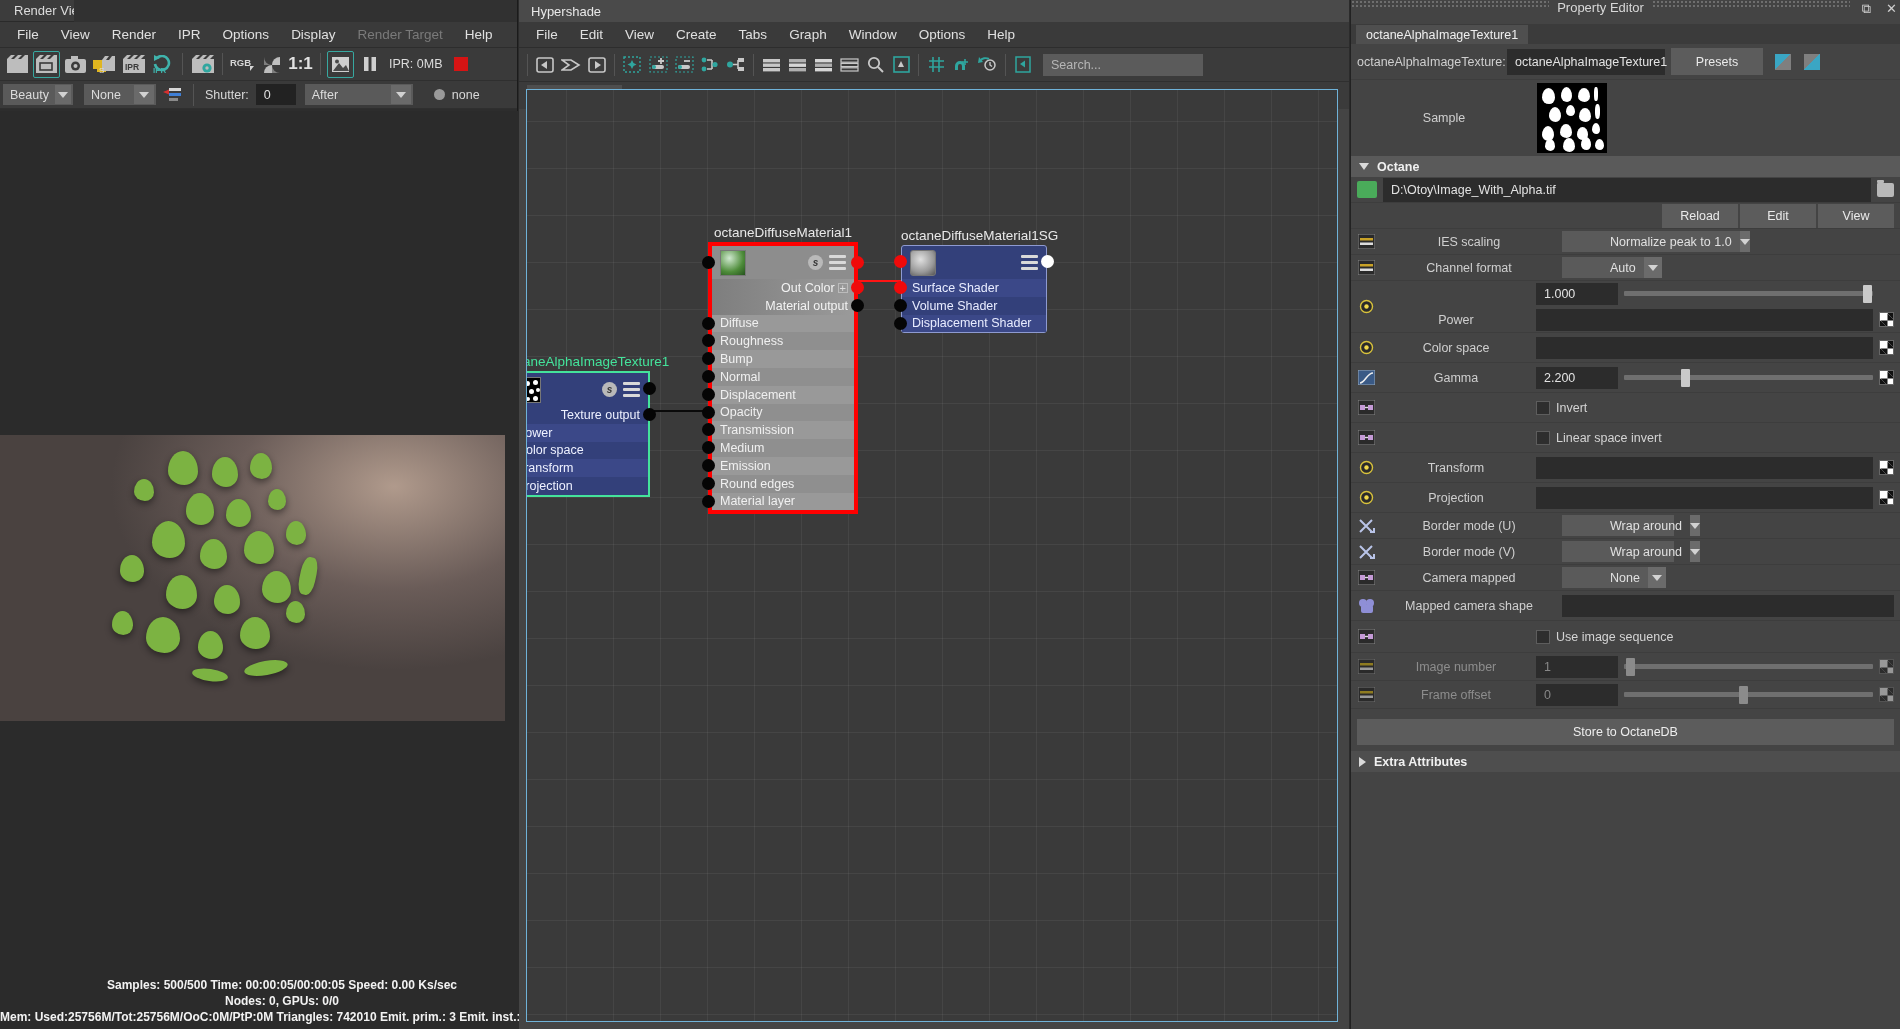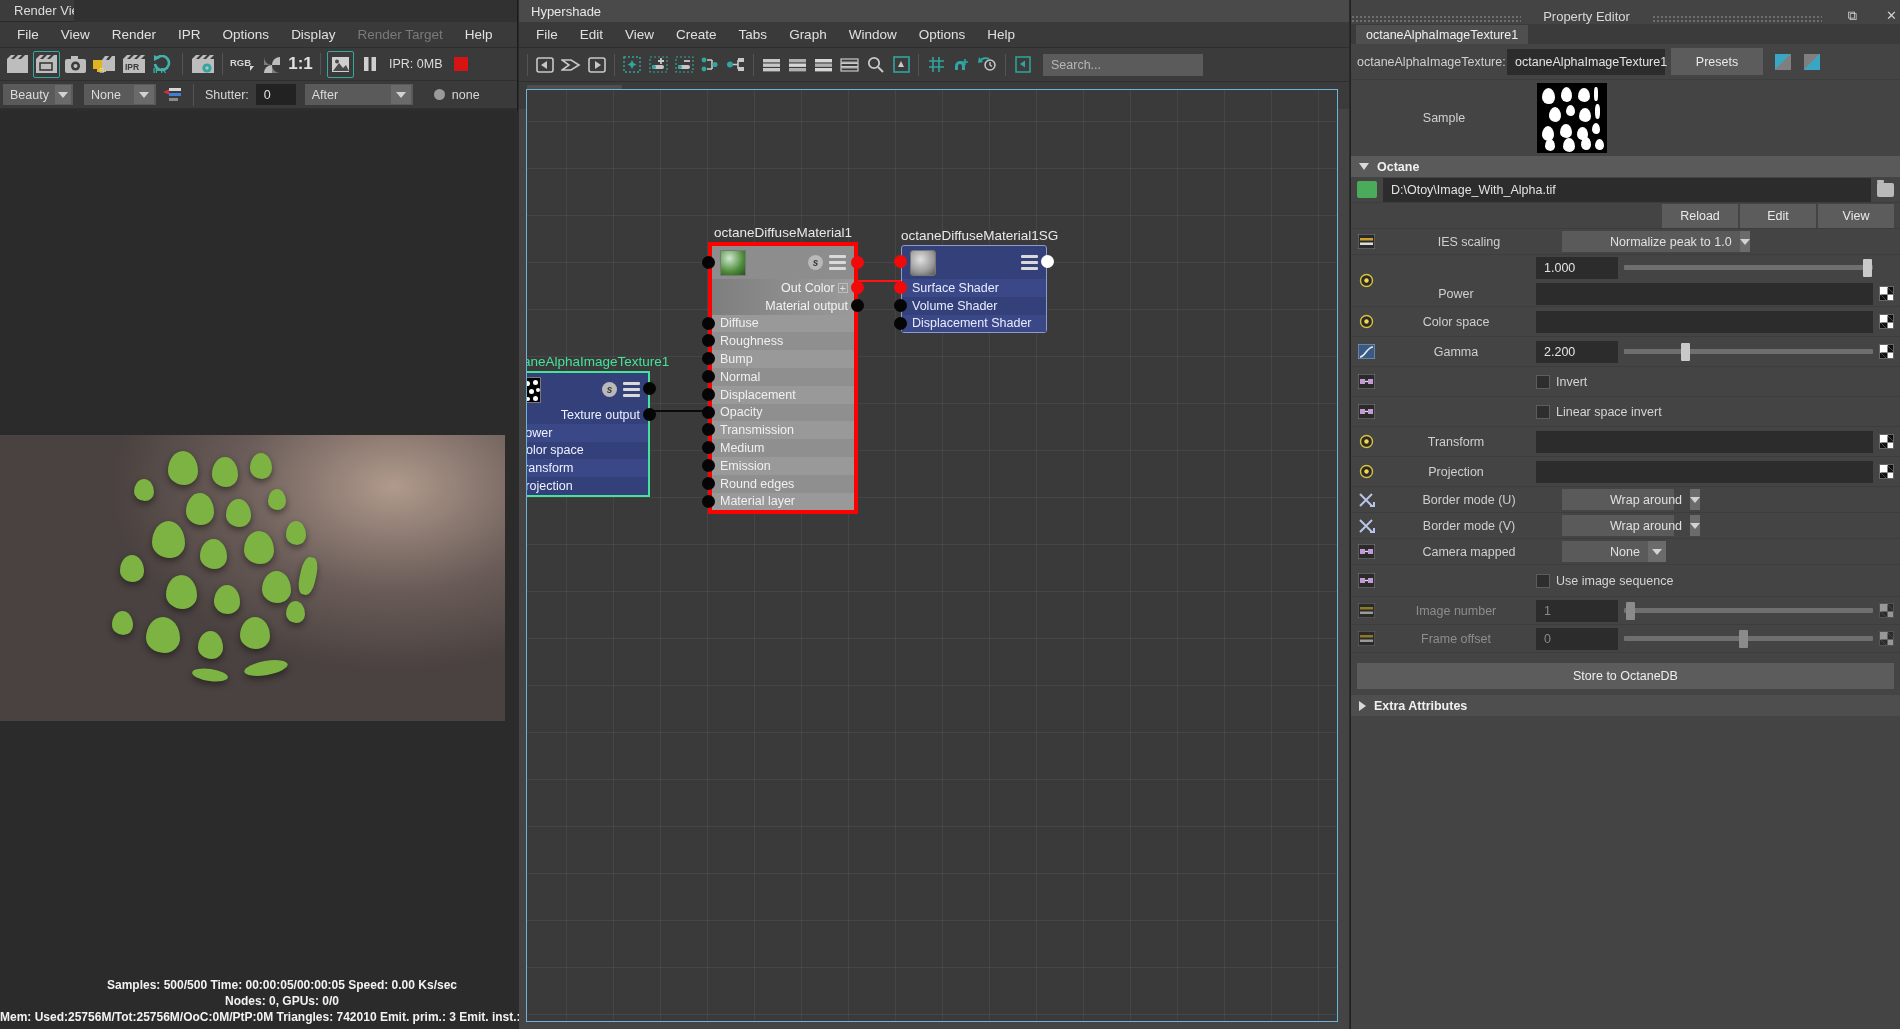--- a/index.html
+++ b/index.html
@@ -166,21 +166,21 @@
 
   .wire{ position:absolute; background:#0a0a0a; }
   .wire.red{ background:#ff1414; }
 
   
   .prop{
     position:absolute; left:1350px; top:0; width:550px; height:1029px; background:#444;
     border-left:1px solid #222;
   }
   .prop-title{
-    height:24px;display:flex;align-items:flex-end;justify-content:center;gap:22px;
+    height:24px;display:flex;align-items:flex-start;justify-content:center;gap:8px;
     background:#444; color:#d8d8d8; font-size:13px; position:relative;
   }
   .dots{ flex:1;height:9px;
     background-image:radial-gradient(circle,#6e6e6e 1px, transparent 1.2px);
     background-size:4px 4px; }
   .winbtn{ width:17px;height:17px;display:flex;align-items:center;justify-content:center;color:#cfcfcf;font-size:13px;}
   .ptab-row{ height:20px;background:#3b3b3b;display:flex;align-items:flex-end;padding-left:5px; }
   .ptab{ background:#4f4f4f;height:19px;display:flex;align-items:center;padding:0 10px;font-size:12.5px;color:#efefef;}
   .prow{ display:flex;align-items:center;min-height:26px;padding:0 6px;gap:6px;
          border-bottom:1px solid #3d3d3d; }
@@ -784,20 +784,36 @@
       </div>
       <div class="plabel">IES scaling</div>
       <div class="pdrop" style="width:186px;">
         <span class="pv">Normalize peak to 1.0</span>
         <span class="pa">
             <i class="tri-d"></i>
           </span>
       </div>
     </div>
 
+    <div class="prow">
+      <div class="pico">
+        <svg width="17" height="15" viewBox="0 0 17 15">
+            <rect x="0" y="0" width="17" height="15" fill="#2a2a2a" stroke="#8a8a8a"></rect>
+            <rect x="2" y="4" width="13" height="2.5" fill="#c9a227"></rect>
+            <rect x="2" y="8.5" width="13" height="2.5" fill="#dcdcdc"></rect>
+          </svg>
+      </div>
+      <div class="plabel">Channel format</div>
+      <div class="pdrop" style="width:100px;">
+        <span class="pv">Auto</span>
+        <span class="pa">
+            <i class="tri-d"></i>
+          </span>
+      </div>
+    </div>
 
     <div class="prow" style="min-height:52px;flex-wrap:wrap;">
       <div class="pico" style="align-self:center;">
         <svg width="15" height="15" viewBox="0 0 15 15">
             <circle cx="7.5" cy="7.5" r="6" fill="#2a2a2a" stroke="#d8c23c" stroke-width="1.4"></circle>
             <circle cx="7.5" cy="7.5" r="2.2" fill="#f2d94a"></circle>
           </svg>
       </div>
       <div style="flex:1;display:flex;flex-direction:column;gap:4px;">
         <div style="display:flex;align-items:flex-start;gap:6px;">
@@ -940,20 +956,31 @@
       </div>
       <div class="plabel">Camera mapped</div>
       <div class="pdrop" style="width:104px;">
         <span class="pv">None</span>
         <span class="pa">
             <i class="tri-d"></i>
           </span>
       </div>
     </div>
 
+    <div class="prow" style="min-height:30px;">
+      <div class="pico">
+        <svg width="18" height="16" viewBox="0 0 18 16">
+            <circle cx="5" cy="5" r="4" fill="#8f8fd6"></circle>
+            <circle cx="12" cy="5" r="4" fill="#8f8fd6"></circle>
+            <rect x="3" y="7" width="12" height="8" rx="2" fill="#8f8fd6"></rect>
+          </svg>
+      </div>
+      <div class="plabel">Mapped camera shape</div>
+      <div class="pfield" style="flex:1;"></div>
+    </div>
 
     <div class="prow" style="min-height:32px;">
       <div class="pico">
         <svg width="17" height="15" viewBox="0 0 17 15">
             <rect x="0" y="0" width="17" height="15" fill="#2a2a2a" stroke="#8a8a8a"></rect>
             <rect x="2" y="5" width="5" height="5" fill="#c49ad6"></rect>
             <rect x="10" y="5" width="5" height="5" fill="#c49ad6"></rect>
             <path d="M7 7.5 h3" stroke="#ddd" stroke-width="1.4"></path>
           </svg>
       </div>

